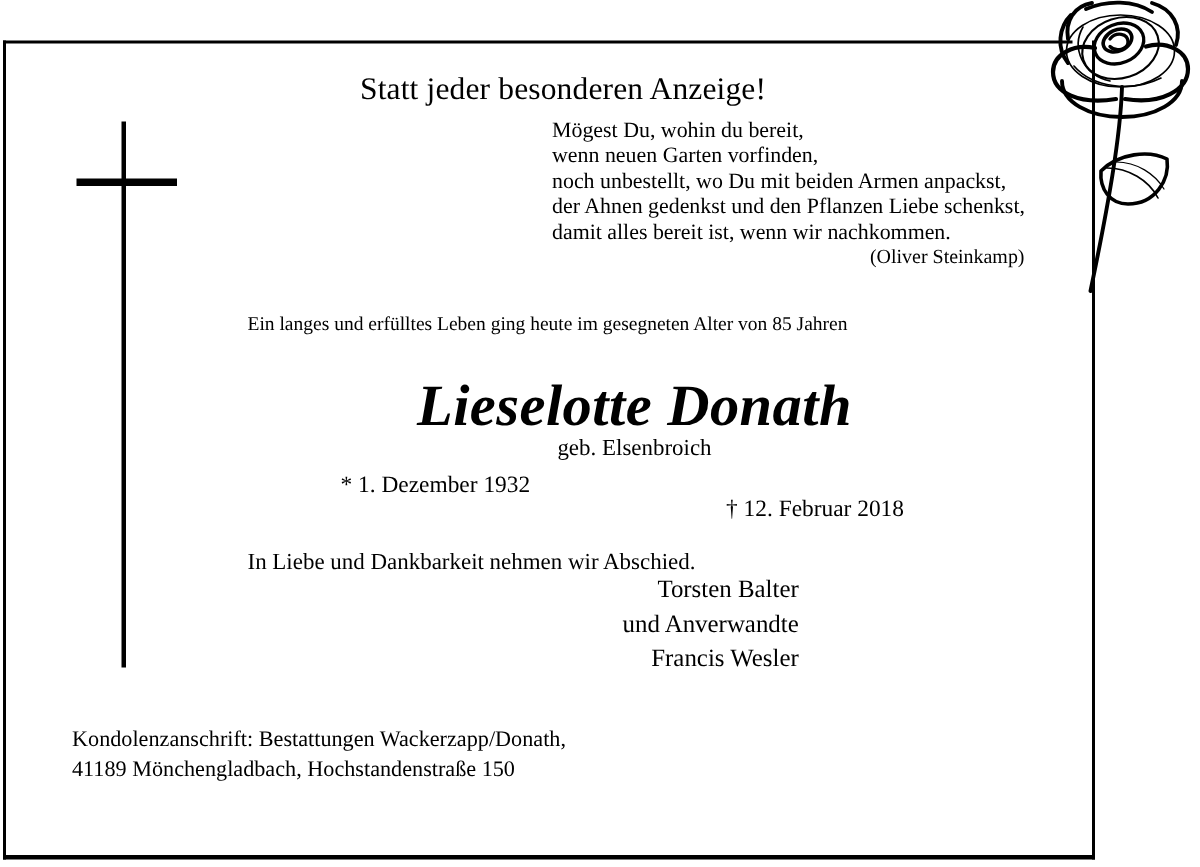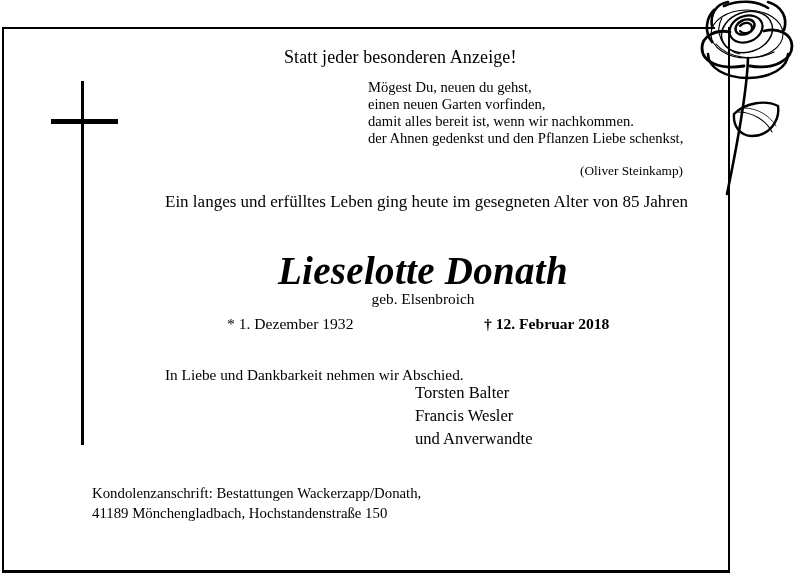--- a/index.html
+++ b/index.html
@@ -68,24 +68,23 @@
   .rose {
     position: absolute;
     left: 694px; top: -4px;
     width: 106px; height: 200px;
   }
 
   
   .headline {
     position: absolute;
     left: 240px; top: 47px;
-    font-size: 18px;
+    font-size: 21px;
     letter-spacing: 0.1px;
     white-space: nowrap;
-    margin-left: 44px;
   }
 
   .poem {
     position: absolute;
     left: 368px; top: 79px;
     font-size: 14.6px;
     line-height: 17.1px;
     white-space: nowrap;
   }
   .poem div { white-space: nowrap; }
@@ -95,23 +94,23 @@
     left: 368px; top: 163px;
     width: 315px;
     text-align: right;
     font-size: 13.3px;
     white-space: nowrap;
     font-family: Liberation Serif, serif;
   }
 
   .intro {
     position: absolute;
-    left: 165px; top: 192px;
+    left: 165px; top: 206px;
     width: 520px;
-    font-size: 17px;
+    font-size: 13px;
     line-height: 20px;
   }
   .intro div { white-space: nowrap; }
 
   .deceased-name {
     position: absolute;
     left: 0px; top: 248px;
     width: 846px;
     text-align: center;
     font-size: 39px;
@@ -137,48 +136,48 @@
     height: 22px;
     font-size: 15.6px;
   }
   .date-birth {
     position: absolute;
     left: 227px; top: 0;
     white-space: nowrap;
   }
   .date-death {
     position: absolute;
-    left: 484px; top: 0;
-    white-space: nowrap;
-    font-weight: bold;
+    left: 484px; top: 16px;
+    white-space: nowrap;
   }
 
   .farewell {
     position: absolute;
     left: 165px; top: 354px;
     font-size: 15.3px;
     white-space: nowrap;
     margin-top: 12px;
   }
 
   .mourners {
     position: absolute;
     left: 415px; top: 381px;
     font-size: 16.6px;
     line-height: 23.2px;
+    text-align: right;
   }
   .mourners div { white-space: nowrap; }
 
   .condolence {
     position: absolute;
     left: 48px; top: 484px;
     font-size: 14.8px;
     line-height: 19.5px;
   }
-  .condolence div { white-space: nowrap; margin-left: 44px; }
+  .condolence div { white-space: nowrap; }
 
   .ceremony {
     position: absolute;
     left: 48px; top: 528px;
     width: 634px;
     font-size: 14.2px;
     line-height: 19.3px;
     text-align: justify;
     text-justify: inter-word;
   }
@@ -220,45 +219,46 @@
       <path d="M46 30 C 50 25, 58 26, 58 32 C 58 37, 50 39, 46 35" stroke-width="2.2"></path>
       <path d="M30 10 C 44 4, 62 4, 74 12" stroke-width="2.6"></path>
       <path d="M22 48 C 34 62, 60 66, 80 56" stroke-width="1.1"></path>
       <path d="M28 22 C 20 36, 28 54, 46 58" stroke-width="1.1"></path>
     </g>
   </svg>
 
   <div class="headline">Statt jeder besonderen Anzeige!</div>
 
   <div class="poem">
-    <div>Mögest Du, neuen du gehst,</div>
-    <div>einen neuen Garten vorfinden,</div>
+    <div>Mögest Du, wohin du bereit,</div>
+    <div>wenn neuen Garten vorfinden,</div>
+    <div>noch unbestellt, wo Du mit beiden Armen anpackst,</div>
+    <div>der Ahnen gedenkst und den Pflanzen Liebe schenkst,</div>
     <div>damit alles bereit ist, wenn wir nachkommen.</div>
-    <div>der Ahnen gedenkst und den Pflanzen Liebe schenkst,</div>
   </div>
   <div class="poem-author">(Oliver Steinkamp)</div>
 
   <div class="intro">
     <div>Ein langes und erfülltes Leben ging heute im gesegneten Alter von 85 Jahren</div>
   </div>
 
   <div class="deceased-name">Lieselotte Donath</div>
   <div class="maiden-name">geb. Elsenbroich</div>
 
   <div class="dates">
     <span class="date-birth">* 1. Dezember 1932</span>
     <span class="date-death">† 12. Februar 2018</span>
   </div>
 
   <div class="farewell">In Liebe und Dankbarkeit nehmen wir Abschied.</div>
 
   <div class="mourners">
     <div>Torsten Balter</div>
+    <div>und Anverwandte</div>
     <div>Francis Wesler</div>
-    <div>und Anverwandte</div>
   </div>
 
   <div class="condolence">
     <div>Kondolenzanschrift: Bestattungen Wackerzapp/Donath,</div>
     <div>41189 Mönchengladbach, Hochstandenstraße 150</div>
   </div>
 
 
 </div>
 

